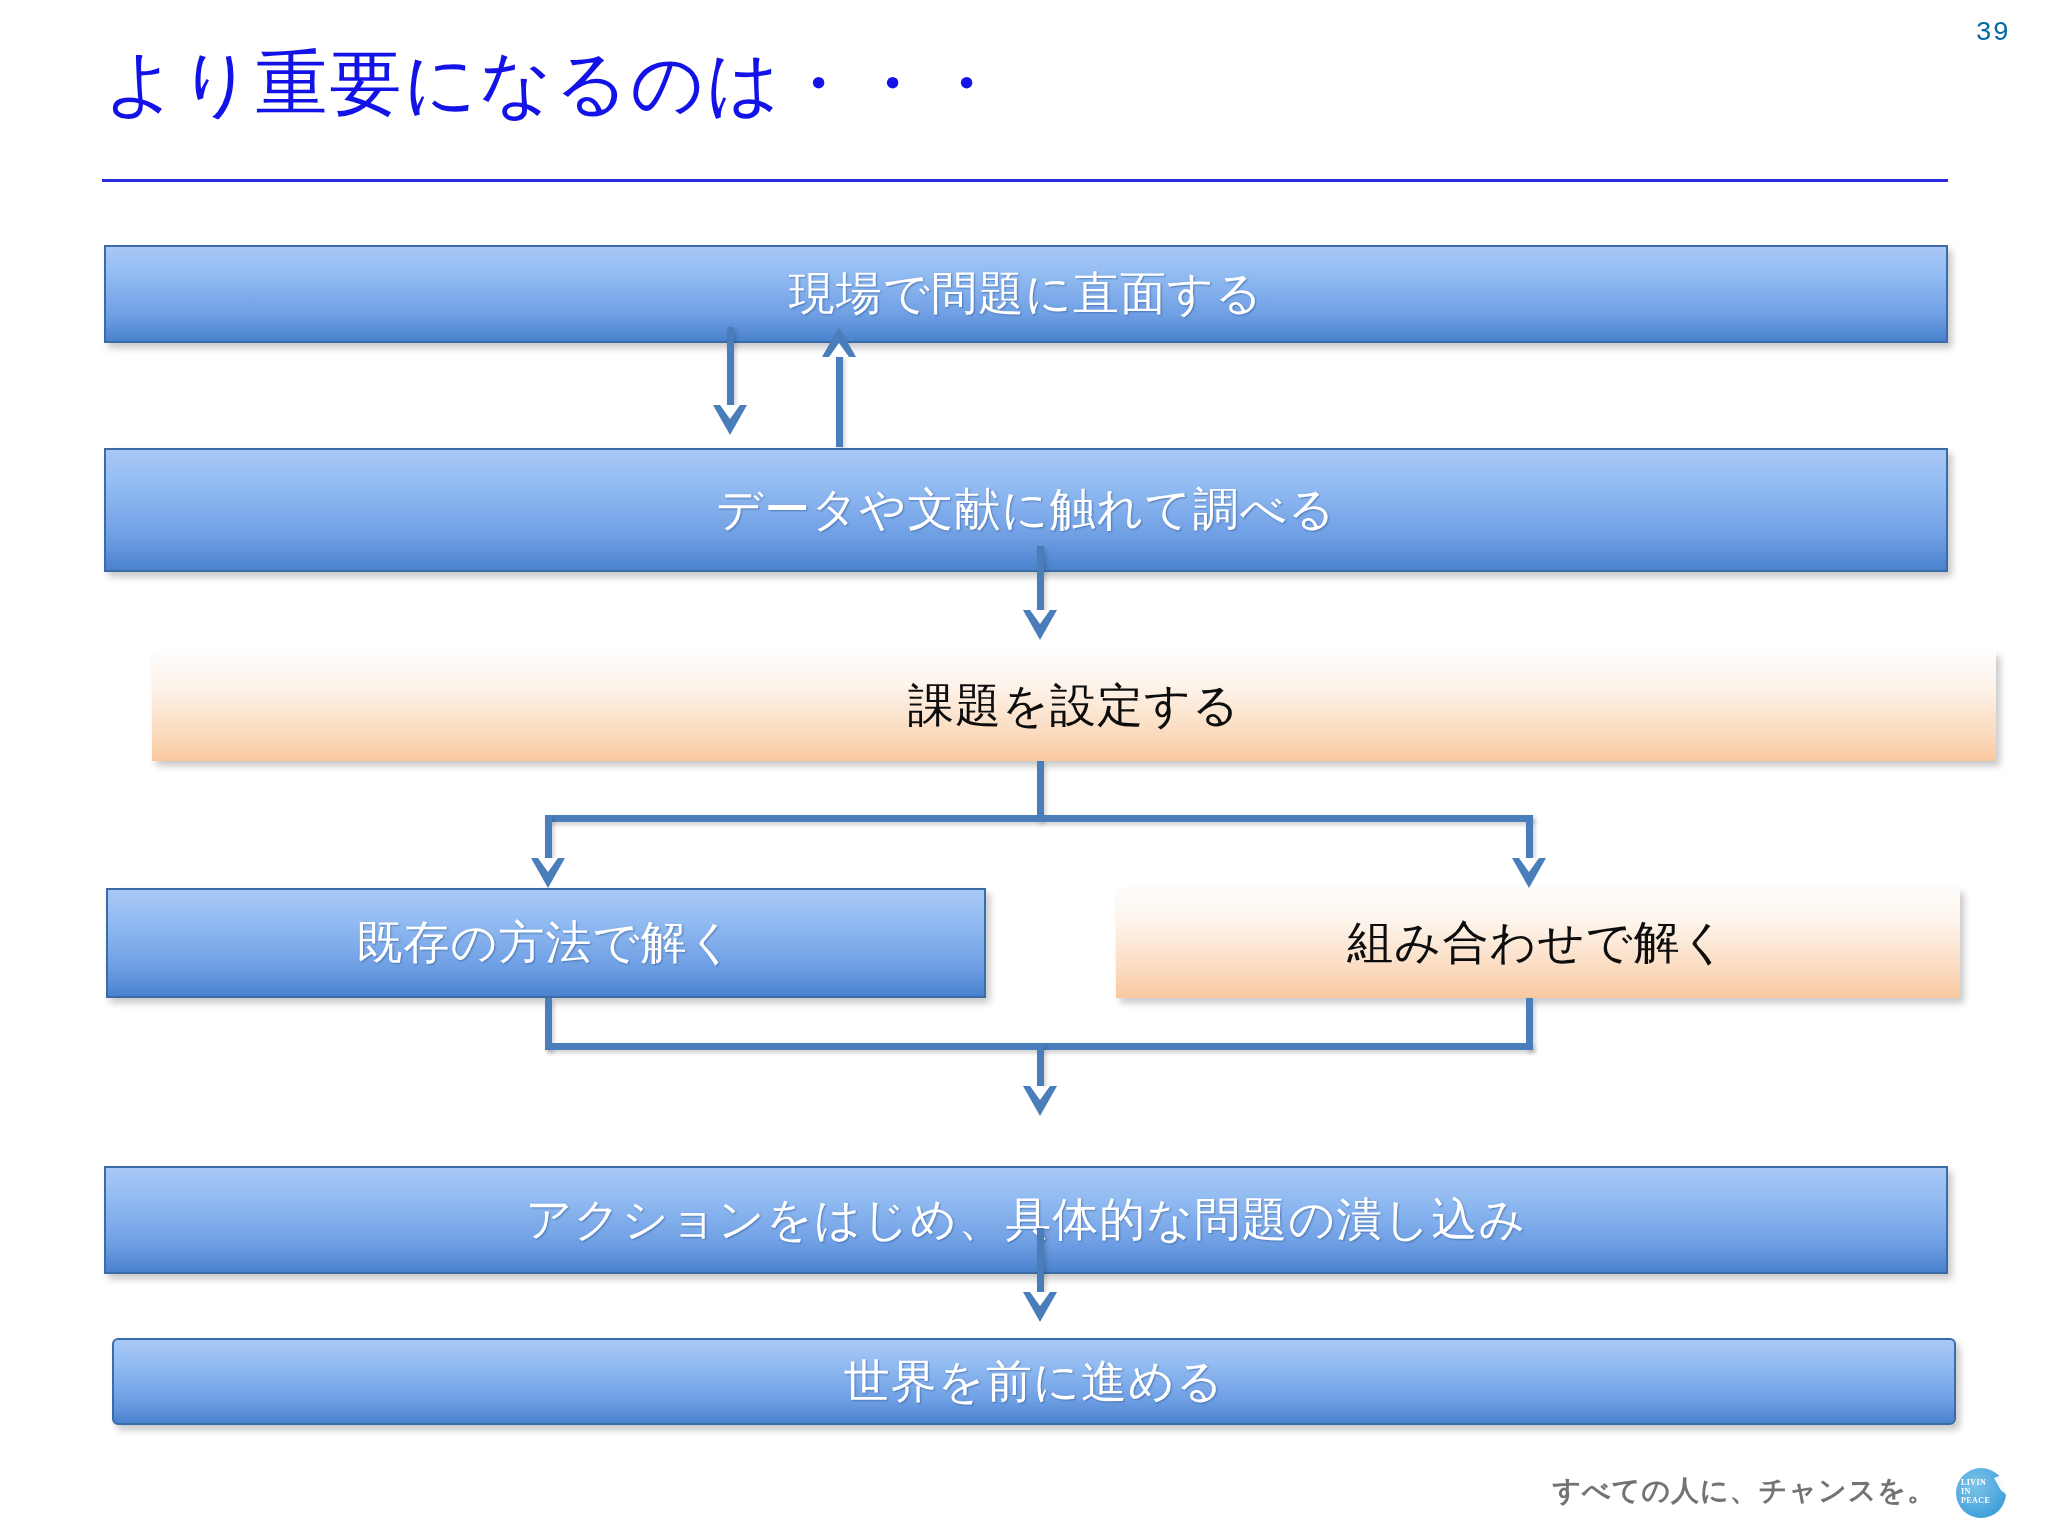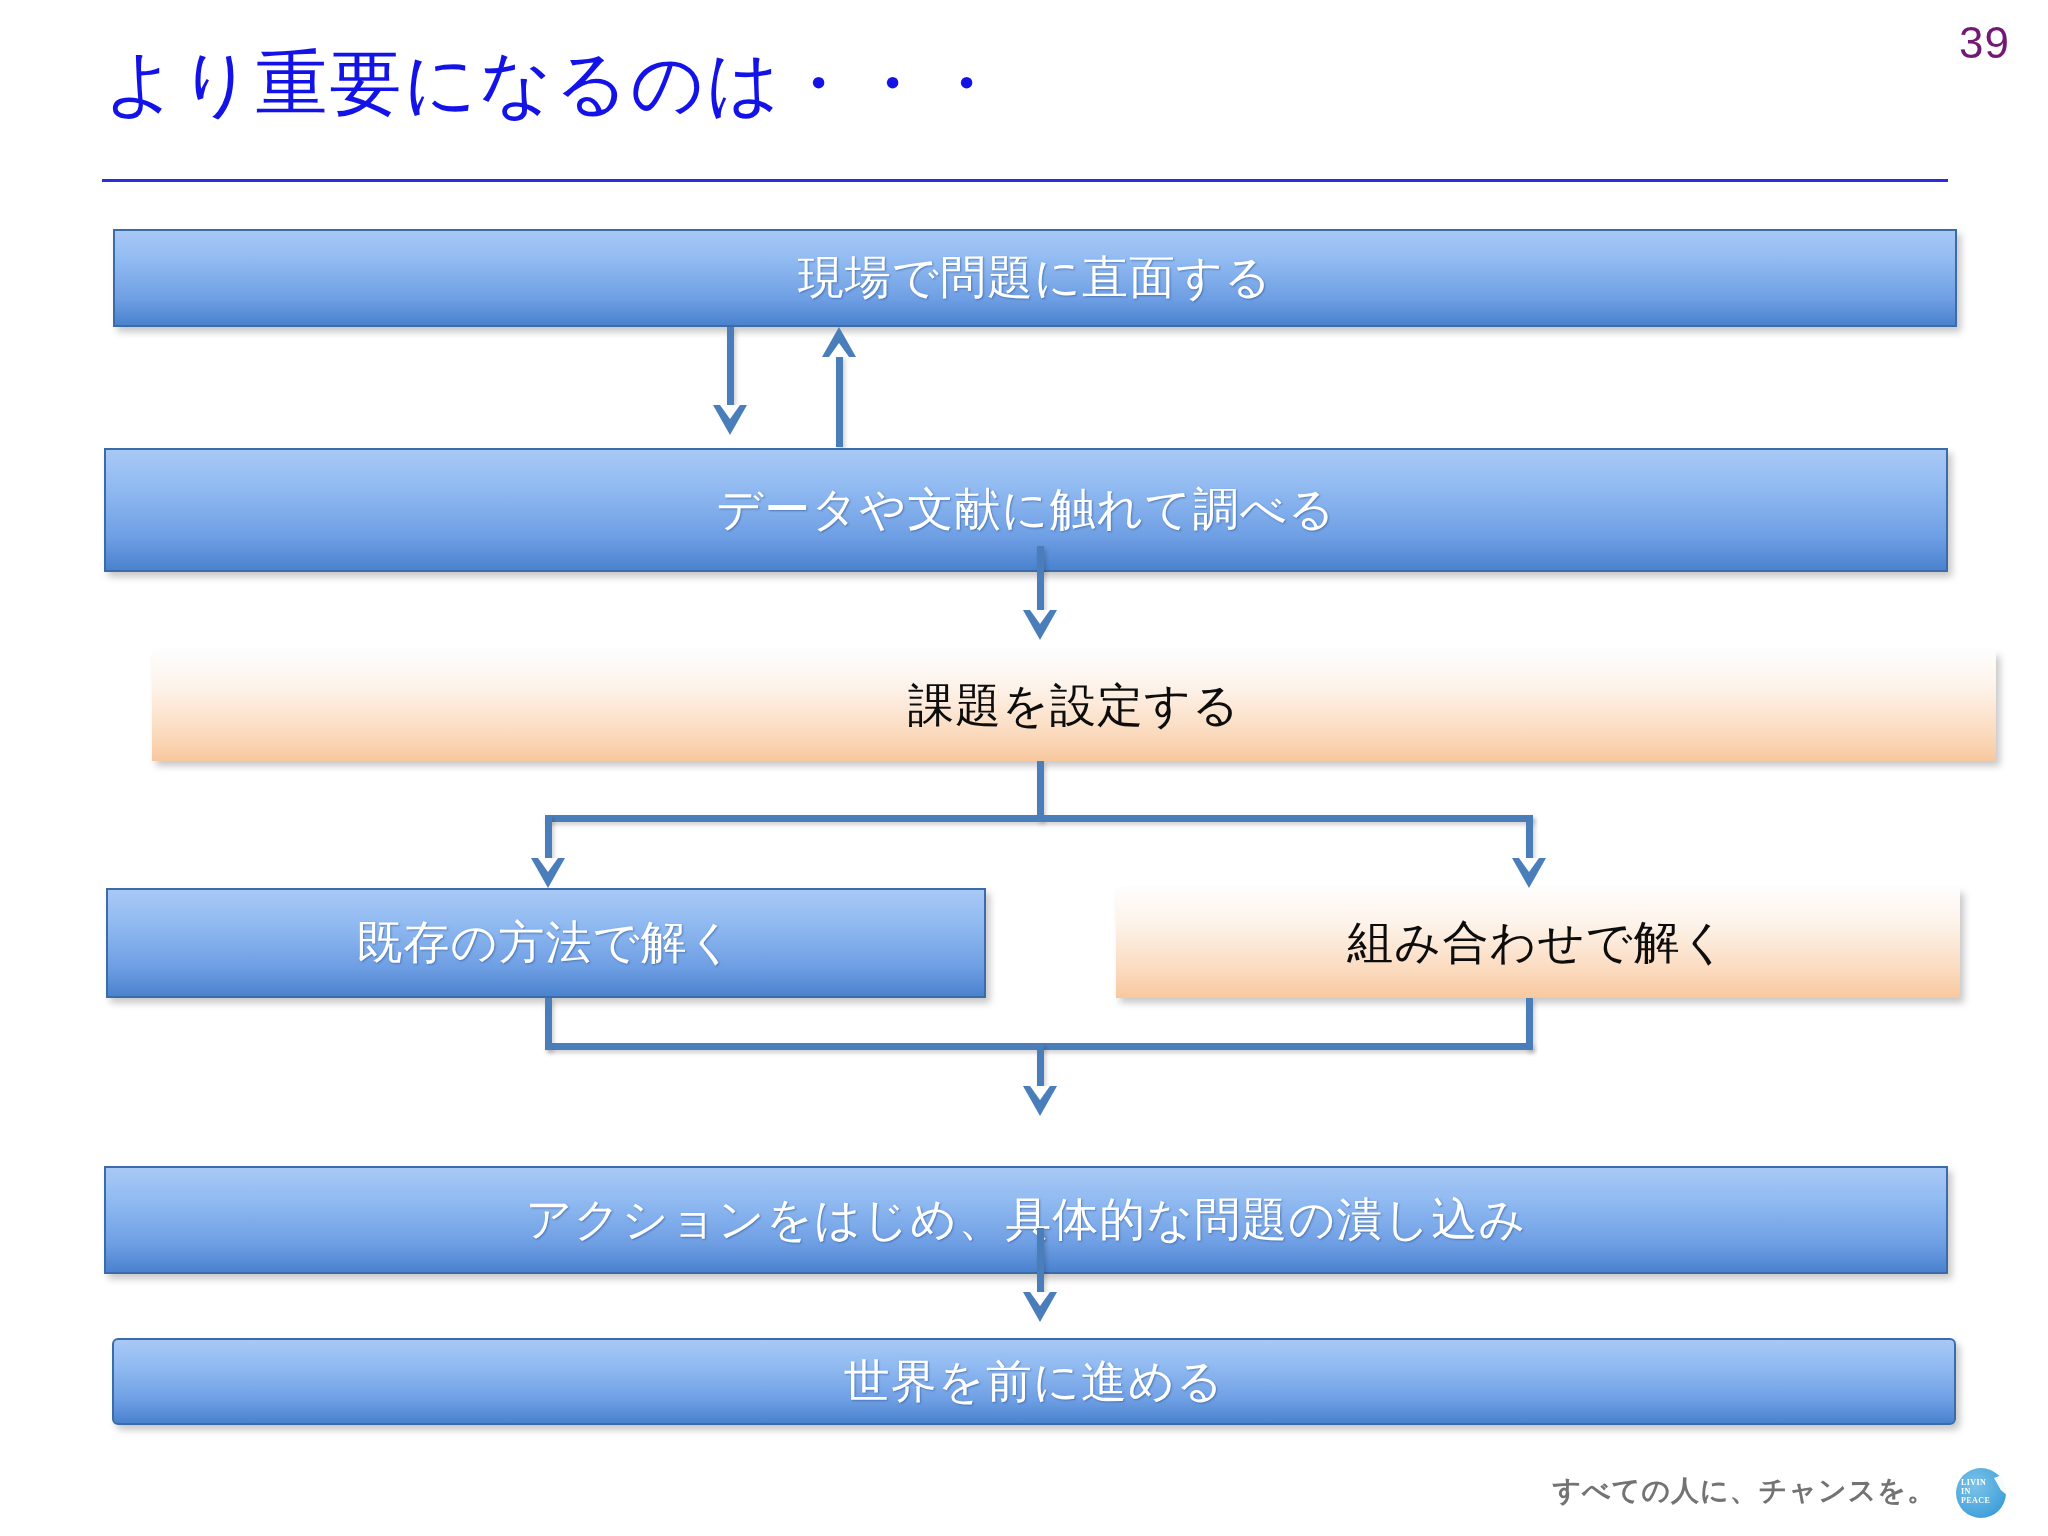--- a/index.html
+++ b/index.html
@@ -20,23 +20,23 @@
     position: absolute;
     inset: 0;
     background: #ffffff;
   }
 
   
   .page-number {
     position: absolute;
     top: 18px;
     right: 38px;
-    font-size: 44px;
-    color: #701a75;
-    font-family: Liberation Sans, sans-serif;
+    font-size: 27px;
+    color: #0369a1;
+    font-family: Liberation Mono, monospace;
     letter-spacing: 1px;
   }
 
   
   .title {
     position: absolute;
     left: 104px;
     top: 44px;
     font-size: 72px;
     line-height: 1.1;
@@ -83,21 +83,21 @@
   .box-orange {
     background: linear-gradient(to bottom, #fefdfc 0%, #fdf3ea 32%, #fbdcc1 72%, #f8c89e 100%);
     border: none;
     margin-left: 48px;
   }
   .box-orange .label {
     color: #0d0d0d;
   }
 
   
-  #box-encounter   { left: 104px;  top: 229px;  width: 1844px; height: 98px; margin-left: 9px; }
+  #box-encounter   { left: 104px;  top: 245px;  width: 1844px; height: 98px; }
   #box-research    { left: 104px;  top: 448px;  width: 1844px; height: 124px; }
   #box-setproblem  { left: 104px;  top: 651px;  width: 1844px; height: 110px; }
   #box-existing    { left: 106px;  top: 888px;  width: 880px;  height: 110px; }
   #box-combine     { left: 1068px; top: 888px;  width: 844px;  height: 110px; }
   #box-action      { left: 104px;  top: 1120px; width: 1844px; height: 108px; margin-top: 46px; }
   #box-advance     { left: 112px;  top: 1338px; width: 1844px; height: 87px; border-radius: 6px; }
 
   
   .conn {
     position: absolute;

